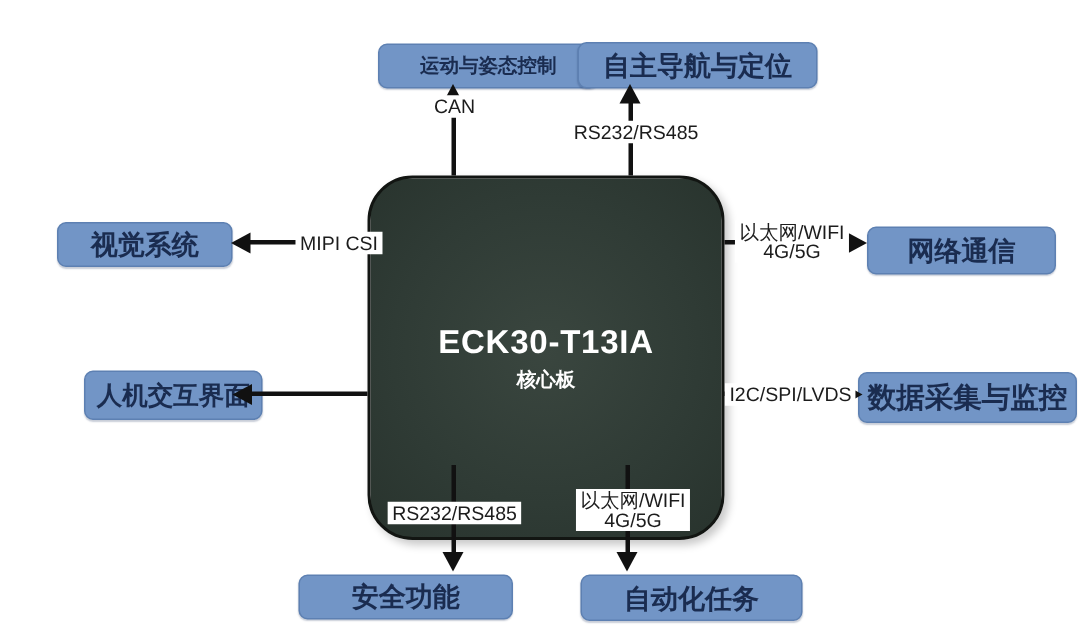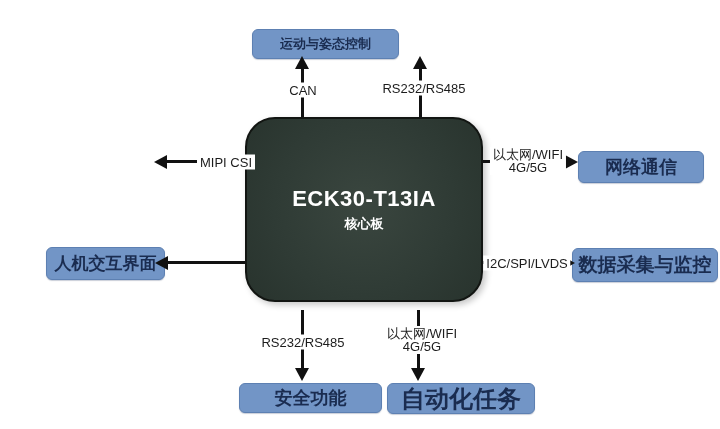--- a/index.html
+++ b/index.html
@@ -18,28 +18,28 @@
     border-radius:6px;
     display:flex; align-items:center; justify-content:center;
     color:var(--node-text,#1a2c50);
     font-weight:700;
     white-space:nowrap;
     box-shadow:0 1px 1px rgba(40,60,100,0.25);
   }
   .n-motion    { left:215px; top:29px;  width:145px; height:28px; font-size:13px;margin-left:37px; }
   .n-nav       { left:385px; top:28px;  width:158px; height:29px; font-size:18px; }
   .n-vision    { left:38px;  top:148px; width:115px; height:28px; font-size:18px; }
-  .n-hmi       { left:46px;  top:247px; width:117px; height:31px; font-size:17px; }
+  .n-hmi       { left:56px;  top:247px; width:117px; height:31px; font-size:17px; }
   .n-network   { left:578px; top:151px; width:124px; height:30px; font-size:18px;justify-content:center; }
   .n-daq       { left:572px; top:248px; width:144px; height:32px; font-size:19px; }
-  .n-safety    { left:199px; top:383px; width:141px; height:28px; font-size:18px;margin-left:40px; }
-  .n-auto      { left:387px; top:383px; width:146px; height:29px; font-size:24px; }
+  .n-safety    { left:199px; top:383px; width:141px; height:28px; font-size:18px; }
+  .n-auto      { left:387px; top:383px; width:146px; height:29px; font-size:18px; }
   
   .core {
-    position:absolute; left:245px; top:117px; width:238px; height:185px;
+    position:absolute; left:245px; top:117px; width:238px; height:243px;
     border-radius:30px;
     background:radial-gradient(circle at 50% 48%, #3a463f 0%, var(--core-fill,#2f3b35) 60%, #28332d 100%);
     border:2px solid var(--core-border,#121512);
     box-shadow:3px 3px 6px rgba(0,0,0,0.22);
     box-sizing:border-box;
     display:flex; flex-direction:column; align-items:center; justify-content:center;
     color:var(--core-text,#ffffff); text-align:center;
   }
   .core-model { font-size:22px; font-weight:700; letter-spacing:0.5px; }
   .core-name  { font-size:13px; font-weight:700; margin-top:3px; }
@@ -70,39 +70,45 @@
 <div class="canvas">
 
   <div class="core">
     <div class="core-model">ECK30-T13IA</div>
     <div class="core-name">核心板</div>
   </div>
 
   <div class="node n-motion">
     <span>运动与姿态控制</span>
   </div>
+  <div class="node n-nav">
+    <span>自主导航与定位</span>
+  </div>
+  <div class="node n-vision">
+    <span>视觉系统</span>
+  </div>
   <div class="node n-hmi">
     <span>人机交互界面</span>
   </div>
   <div class="node n-network">
     <span>网络通信</span>
   </div>
   <div class="node n-daq">
     <span>数据采集与监控</span>
   </div>
   <div class="node n-safety">
     <span>安全功能</span>
   </div>
   <div class="node n-auto">
     <span>自动化任务</span>
   </div>
 
   <div class="vline" style="left:301px; top:60px; height:57px;"></div>
   <div class="arr-up" style="left:295px; top:56px;"></div>
-  <div class="lbl" style="left:303px; top:90px;">CAN</div>
+  <div class="lbl" style="left:303px; top:71px;">CAN</div>
 
   <div class="vline" style="left:419px; top:60px; height:57px;"></div>
   <div class="arr-up" style="left:413px; top:56px;"></div>
   <div class="lbl" style="left:424px; top:88px;">RS232/RS485</div>
 
   <div class="hline" style="left:158px; top:160px; width:87px;"></div>
   <div class="arr-left" style="left:154px; top:155px;"></div>
   <div class="lbl" style="left:209px; top:162px;margin-left:17px;">MIPI CSI</div>
 
   <div class="hline" style="left:160px; top:261px; width:85px;"></div>

